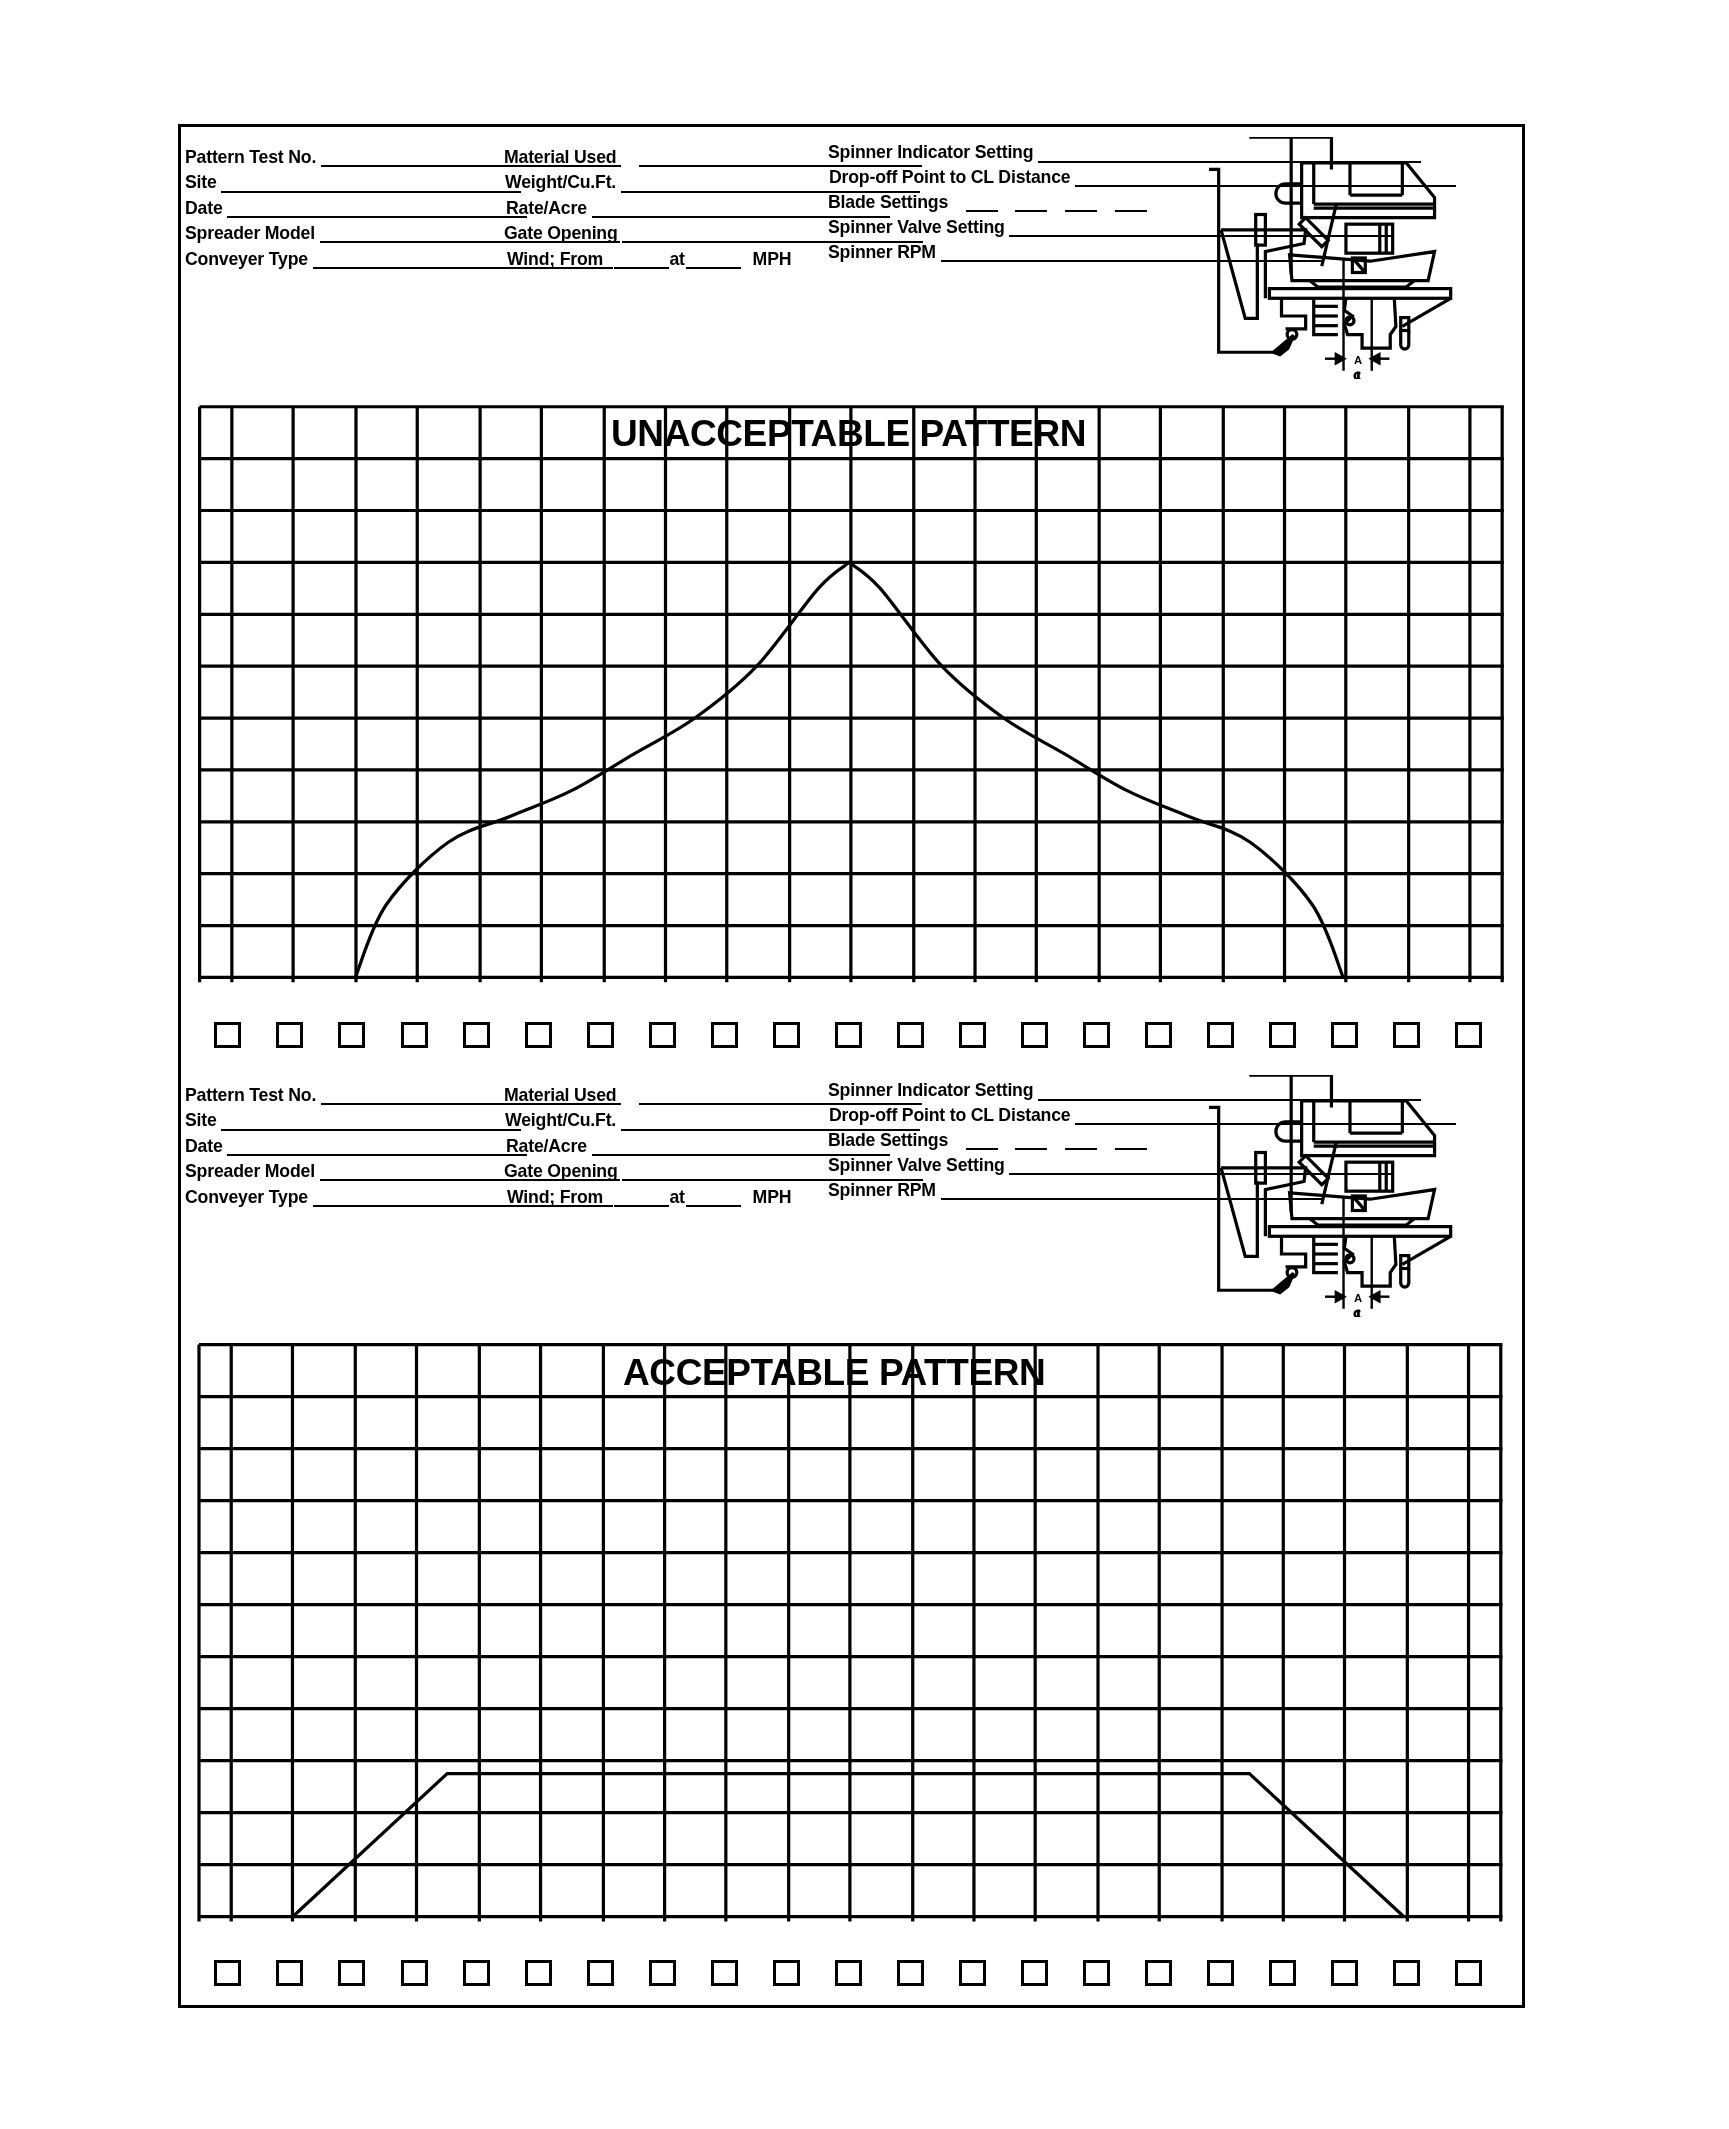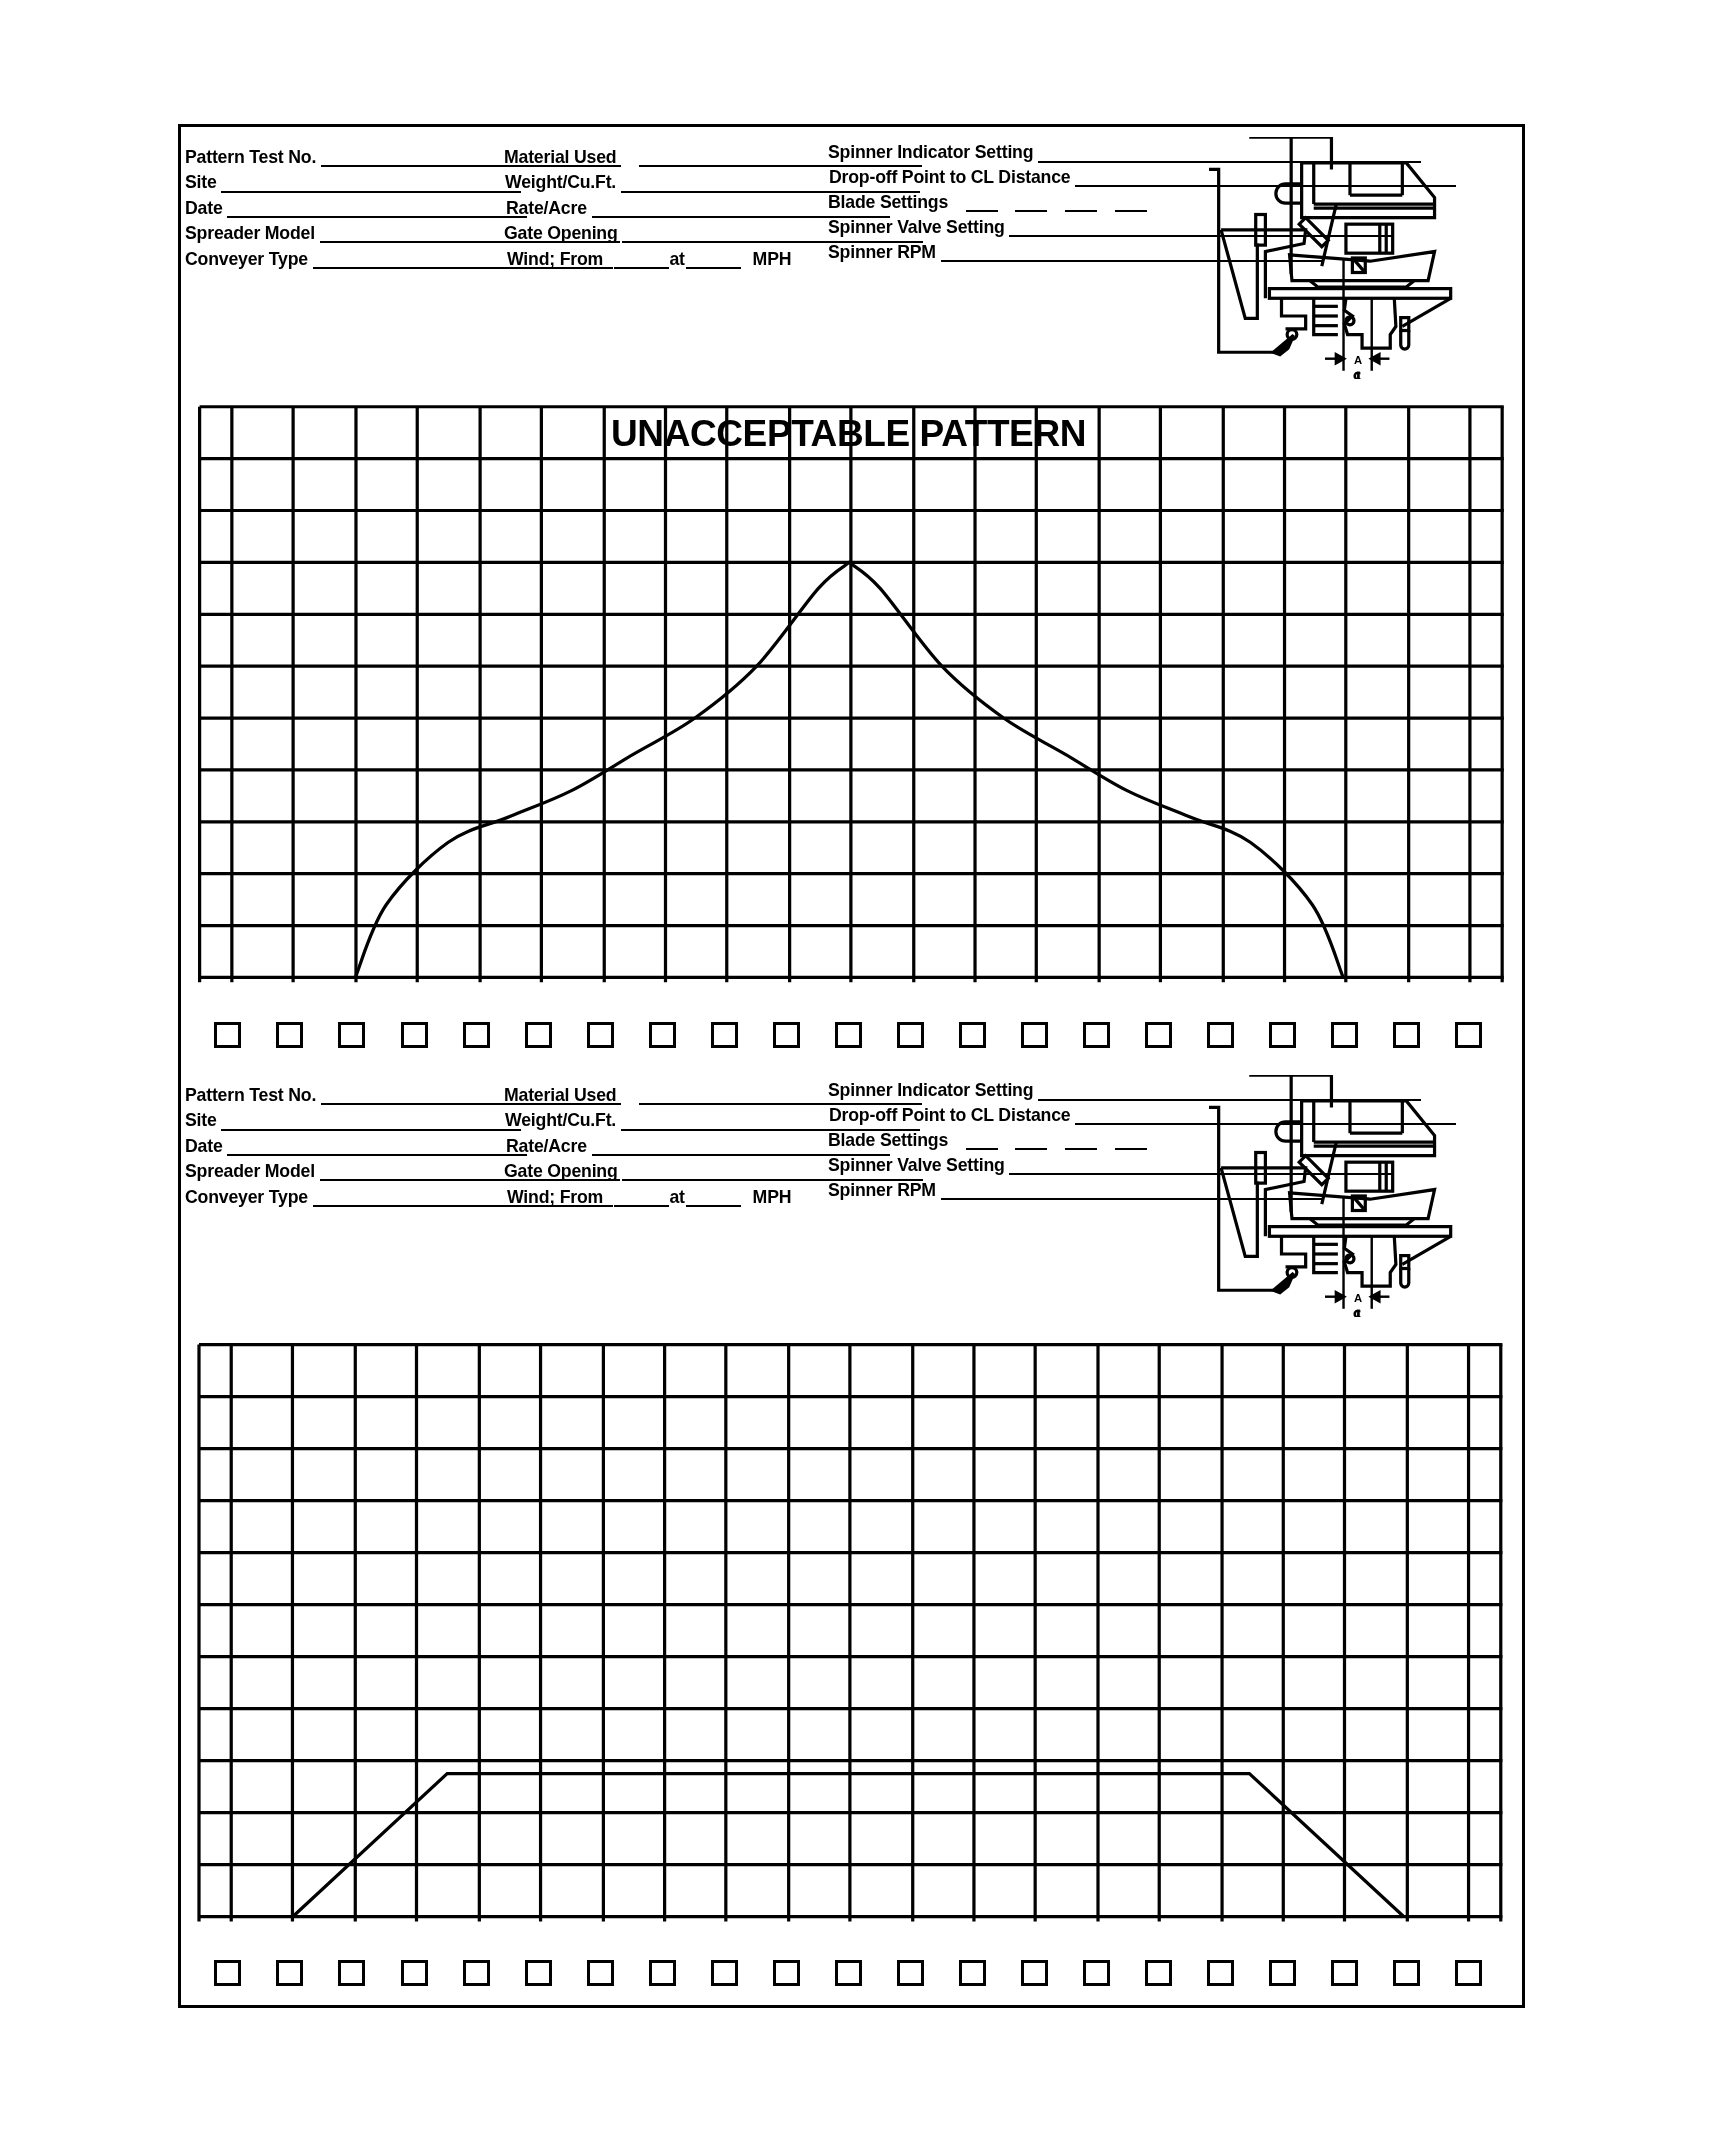--- a/index.html
+++ b/index.html
@@ -356,20 +356,21 @@
         <line x1="1194" y1="2" x2="1194" y2="718"></line>
         <line x1="1272" y1="2" x2="1272" y2="718"></line>
         <line x1="1348" y1="2" x2="1348" y2="718"></line>
         <line x1="1424" y1="2" x2="1424" y2="718"></line>
         <line x1="1502" y1="2" x2="1502" y2="718"></line>
         <line x1="1578" y1="2" x2="1578" y2="718"></line>
         <line x1="1618" y1="2" x2="1618" y2="718"></line>
       </g>
       <path d="M118.6,712 L310.09999999999997,534.5 L1305.8999999999999,534.5 L1497.3999999999999,712" stroke="#000" stroke-width="4" fill="none"></path>
     </svg>
+    <div class="chart-title" style="top: 11.3px; left: 426px;">ACCEPTABLE PATTERN</div>
   </div>
 <div class="box-row" id="boxes1" style="top: 1960px;">
     <div class="cbox" style="left: 214px;"></div>
     <div class="cbox" style="left: 276px;"></div>
     <div class="cbox" style="left: 338px;"></div>
     <div class="cbox" style="left: 401px;"></div>
     <div class="cbox" style="left: 463px;"></div>
     <div class="cbox" style="left: 525px;"></div>
     <div class="cbox" style="left: 587px;"></div>
     <div class="cbox" style="left: 649px;"></div>

